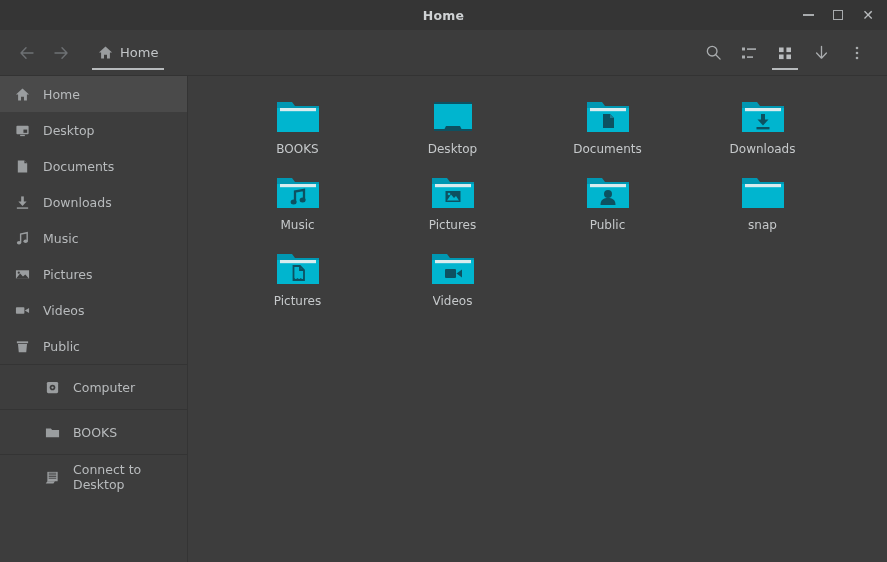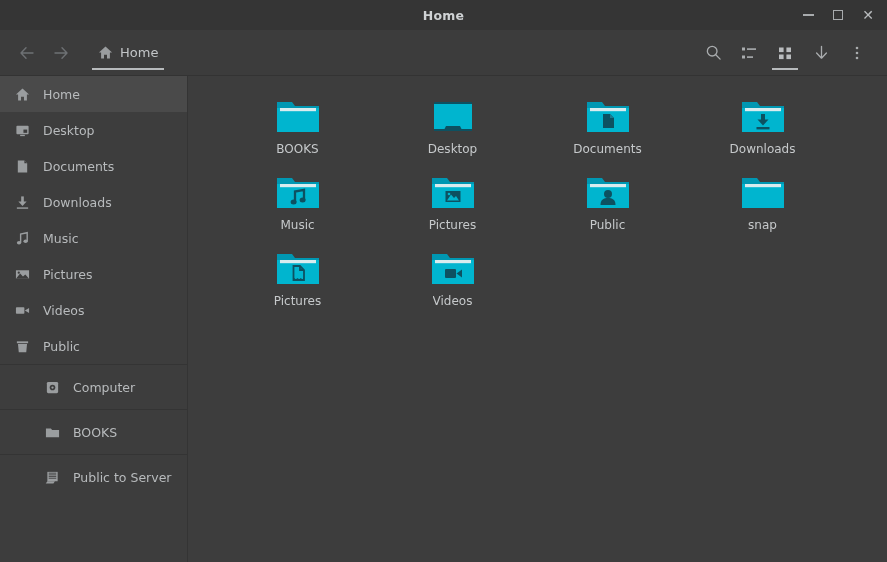--- a/index.html
+++ b/index.html
@@ -350,21 +350,21 @@
     </div>
 
     <div class="side-item tall sep-top">
       <span class="ico">
         <svg width="15" height="15" viewBox="0 0 16 16">
           <rect x="2.5" y="2" width="11" height="10" fill="#9a9d9f"></rect>
           <path d="M4 3.4 H12 M4 5.2 H12 M4 7 H12 M4 8.8 H12" stroke="#3d3d3d" stroke-width="0.9"></path>
           <path d="M2.5 12 L0.8 14.4 H9 L10.6 12 Z" fill="#9a9d9f"></path>
         </svg>
       </span>
-      <span>Public to Server</span>
+      <span>Connect to Desktop</span>
     </div>
   </div>
 
   <div class="main">
     <div class="grid">
 
       <div class="file-cell">
         <div class="file-icon-wrap">
           <svg width="46" height="40" viewBox="0 0 46 40">
             <path d="M2 6 H17 L20 10 H44 V36 H2 Z" fill="#0097b2"></path>

